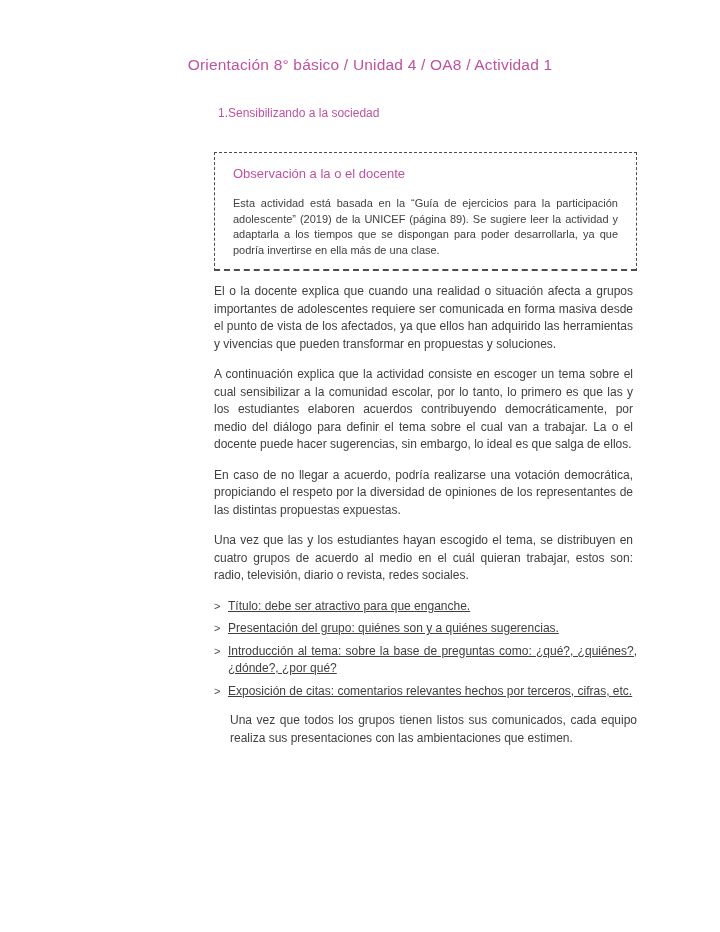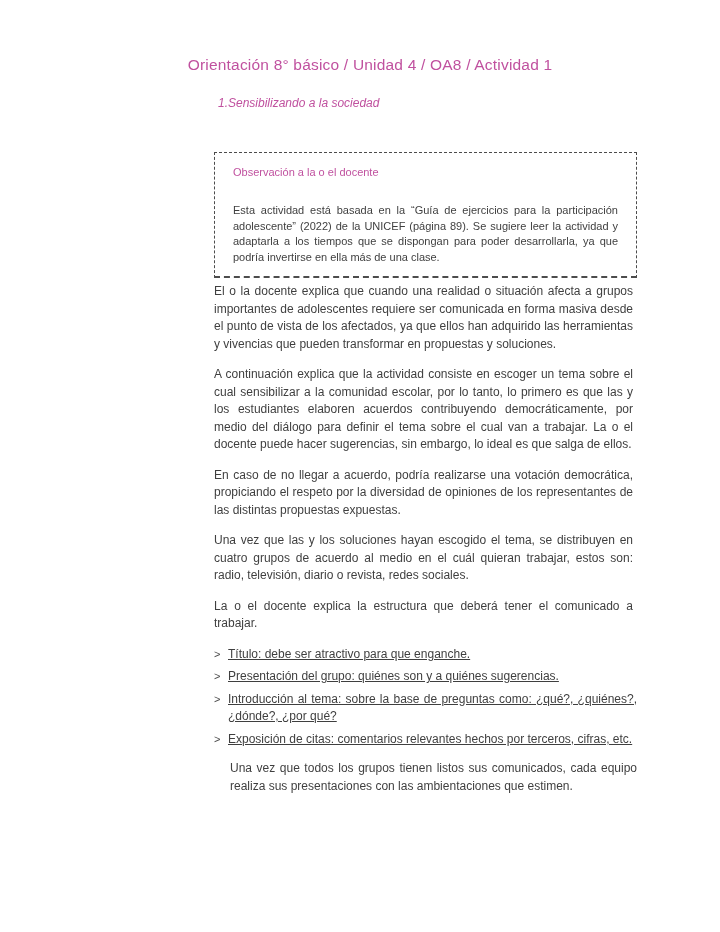--- a/index.html
+++ b/index.html
@@ -27,38 +27,37 @@
     text-align:center;
     font-size:15.5px;
     font-weight:400;
     letter-spacing:0.2px;
     color:var(--accent);
     white-space:nowrap;
   }
   .doc-subtitle{
     position:absolute;
     left:218px;
-    top:96px;
+    top:106px;
     font-size:12px;
     color:var(--accent);
-    font-style:italic;
   }
   .note-box{
     position:absolute;
     left:214px;
     top:152px;
     width:423px;
     border:1px dashed var(--border-col);
     border-bottom-width:2px;   
     padding:13px 18px 11px 18px;
     background:var(--page-bg);
   }
   .note-heading{
-    margin:0 0 25px 0;
-    font-size:11px;
+    margin:0 0 15px 0;
+    font-size:13px;
     font-weight:400;
     color:var(--accent);
   }
   .note-body{
     margin:0;
     font-size:11px;
     line-height:15.5px;
     text-align:justify;
     color:var(--body-text);
   }
@@ -95,36 +94,35 @@
 <body>
 
 <div class="page">
 
   <div class="doc-title">Orientación 8° básico / Unidad 4 / OA8 / Actividad 1</div>
 
   <div class="doc-subtitle">1.Sensibilizando a la sociedad</div>
 
   <div class="note-box">
     <p class="note-heading">Observación a la o el docente</p>
-    <p class="note-body">Esta actividad está basada en la “Guía de ejercicios para la participación adolescente” (2022) de la UNICEF (página 89). Se sugiere leer la actividad y adaptarla a los tiempos que se dispongan para poder desarrollarla, ya que podría invertirse en ella más de una clase.</p>
+    <p class="note-body">Esta actividad está basada en la “Guía de ejercicios para la participación adolescente” (2019) de la UNICEF (página 89). Se sugiere leer la actividad y adaptarla a los tiempos que se dispongan para poder desarrollarla, ya que podría invertirse en ella más de una clase.</p>
   </div>
 
   <div class="content">
 
     <div>
 
         <p class="para">El o la docente explica que cuando una realidad o situación afecta a grupos importantes de adolescentes requiere ser comunicada en forma masiva desde el punto de vista de los afectados, ya que ellos han adquirido las herramientas y vivencias que pueden transformar en propuestas y soluciones.</p>
 
         <p class="para">A continuación explica que la actividad consiste en escoger un tema sobre el cual sensibilizar a la comunidad escolar, por lo tanto, lo primero es que las y los estudiantes elaboren acuerdos contribuyendo democráticamente, por medio del diálogo para definir el tema sobre el cual van a trabajar. La o el docente puede hacer sugerencias, sin embargo, lo ideal es que salga de ellos.</p>
 
         <p class="para">En caso de no llegar a acuerdo, podría realizarse una votación democrática, propiciando el respeto por la diversidad de opiniones de los representantes de las distintas propuestas expuestas.</p>
 
-        <p class="para">Una vez que las y los soluciones hayan escogido el tema, se distribuyen en cuatro grupos de acuerdo al medio en el cuál quieran trabajar, estos son: radio, televisión, diario o revista, redes sociales.</p>
+        <p class="para">Una vez que las y los estudiantes hayan escogido el tema, se distribuyen en cuatro grupos de acuerdo al medio en el cuál quieran trabajar, estos son: radio, televisión, diario o revista, redes sociales.</p>
 
-        <p class="para">La o el docente explica la estructura que deberá tener el comunicado a trabajar.</p>
       </div>
 
     <div class="bullet-list">
 
         <div class="bullet">
           <span class="bullet-marker">&gt;</span>
           <span class="bullet-text">Título: debe ser atractivo para que enganche.</span>
         </div>
 
         <div class="bullet">

